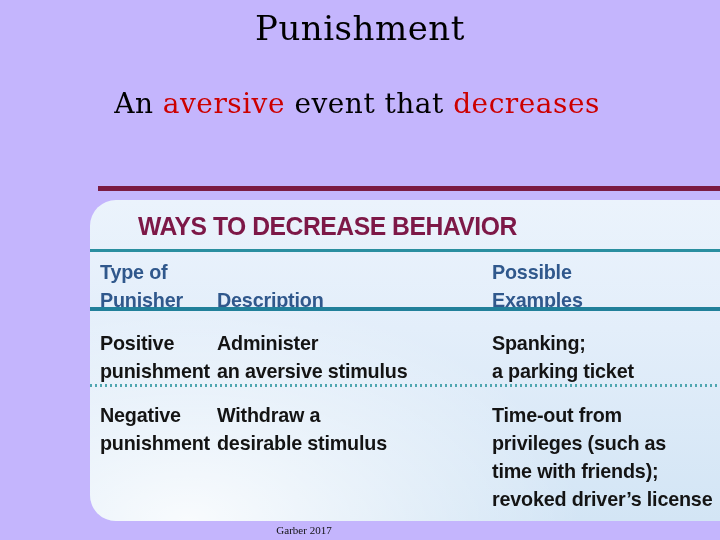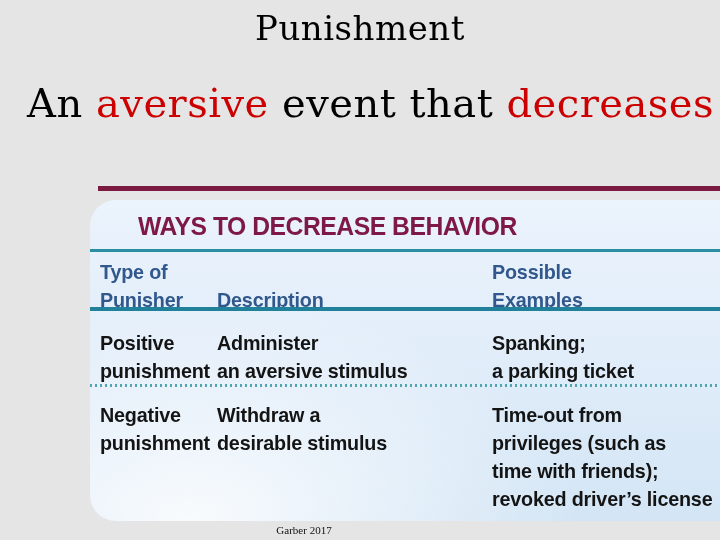--- a/index.html
+++ b/index.html
@@ -1,24 +1,24 @@
 <!DOCTYPE html>
 <html><head>
 <meta charset="utf-8">
 <style>
   html,body{margin:0;padding:0;background:#fff;}
-  #slide{position:relative;width:720px;height:540px;background:#e5e5e5;overflow:hidden;
+  #slide{position:relative;width:720px;height:540px;background:#c4b5fd;overflow:hidden;
          font-family:"Liberation Sans",sans-serif;text-decoration:underline;}
 
   
   .slide-title{position:absolute;top:8px;left:0;width:720px;text-align:center;
     font-family:"DejaVu Serif","Liberation Serif",serif;font-size:34px;color:#000;
     letter-spacing:0.5px;}
-  .subtitle{position:absolute;top:81px;left:0;width:714px;text-align:right;
-    font-family:"DejaVu Serif","Liberation Serif",serif;font-size:40px;line-height:45px;
+  .subtitle{position:absolute;top:81px;left:0;width:714px;text-align:center;
+    font-family:"DejaVu Serif","Liberation Serif",serif;font-size:28px;line-height:45px;
     color:#000;letter-spacing:0.5px;}
   .red{color:#cc0000;}
 
   
   .figure{position:absolute;left:46px;top:186px;width:654px;height:340px;margin-left:44px;}
   .top-rule{position:absolute;left:8px;top:0;width:634px;height:5px;background:#7b1b42;}
   .panel{position:absolute;left:0;top:14px;width:654px;height:321px;border-radius:26px;
     background:linear-gradient(180deg,#ebf3fc 0%,#e3eefa 40%,#d3e5f5 100%);}
   .panel-fade{position:absolute;left:0;top:0;right:0;bottom:0;border-radius:26px;
     background:radial-gradient(ellipse at 15% 100%, rgba(255,255,255,0.85) 0%, rgba(255,255,255,0) 50%);

